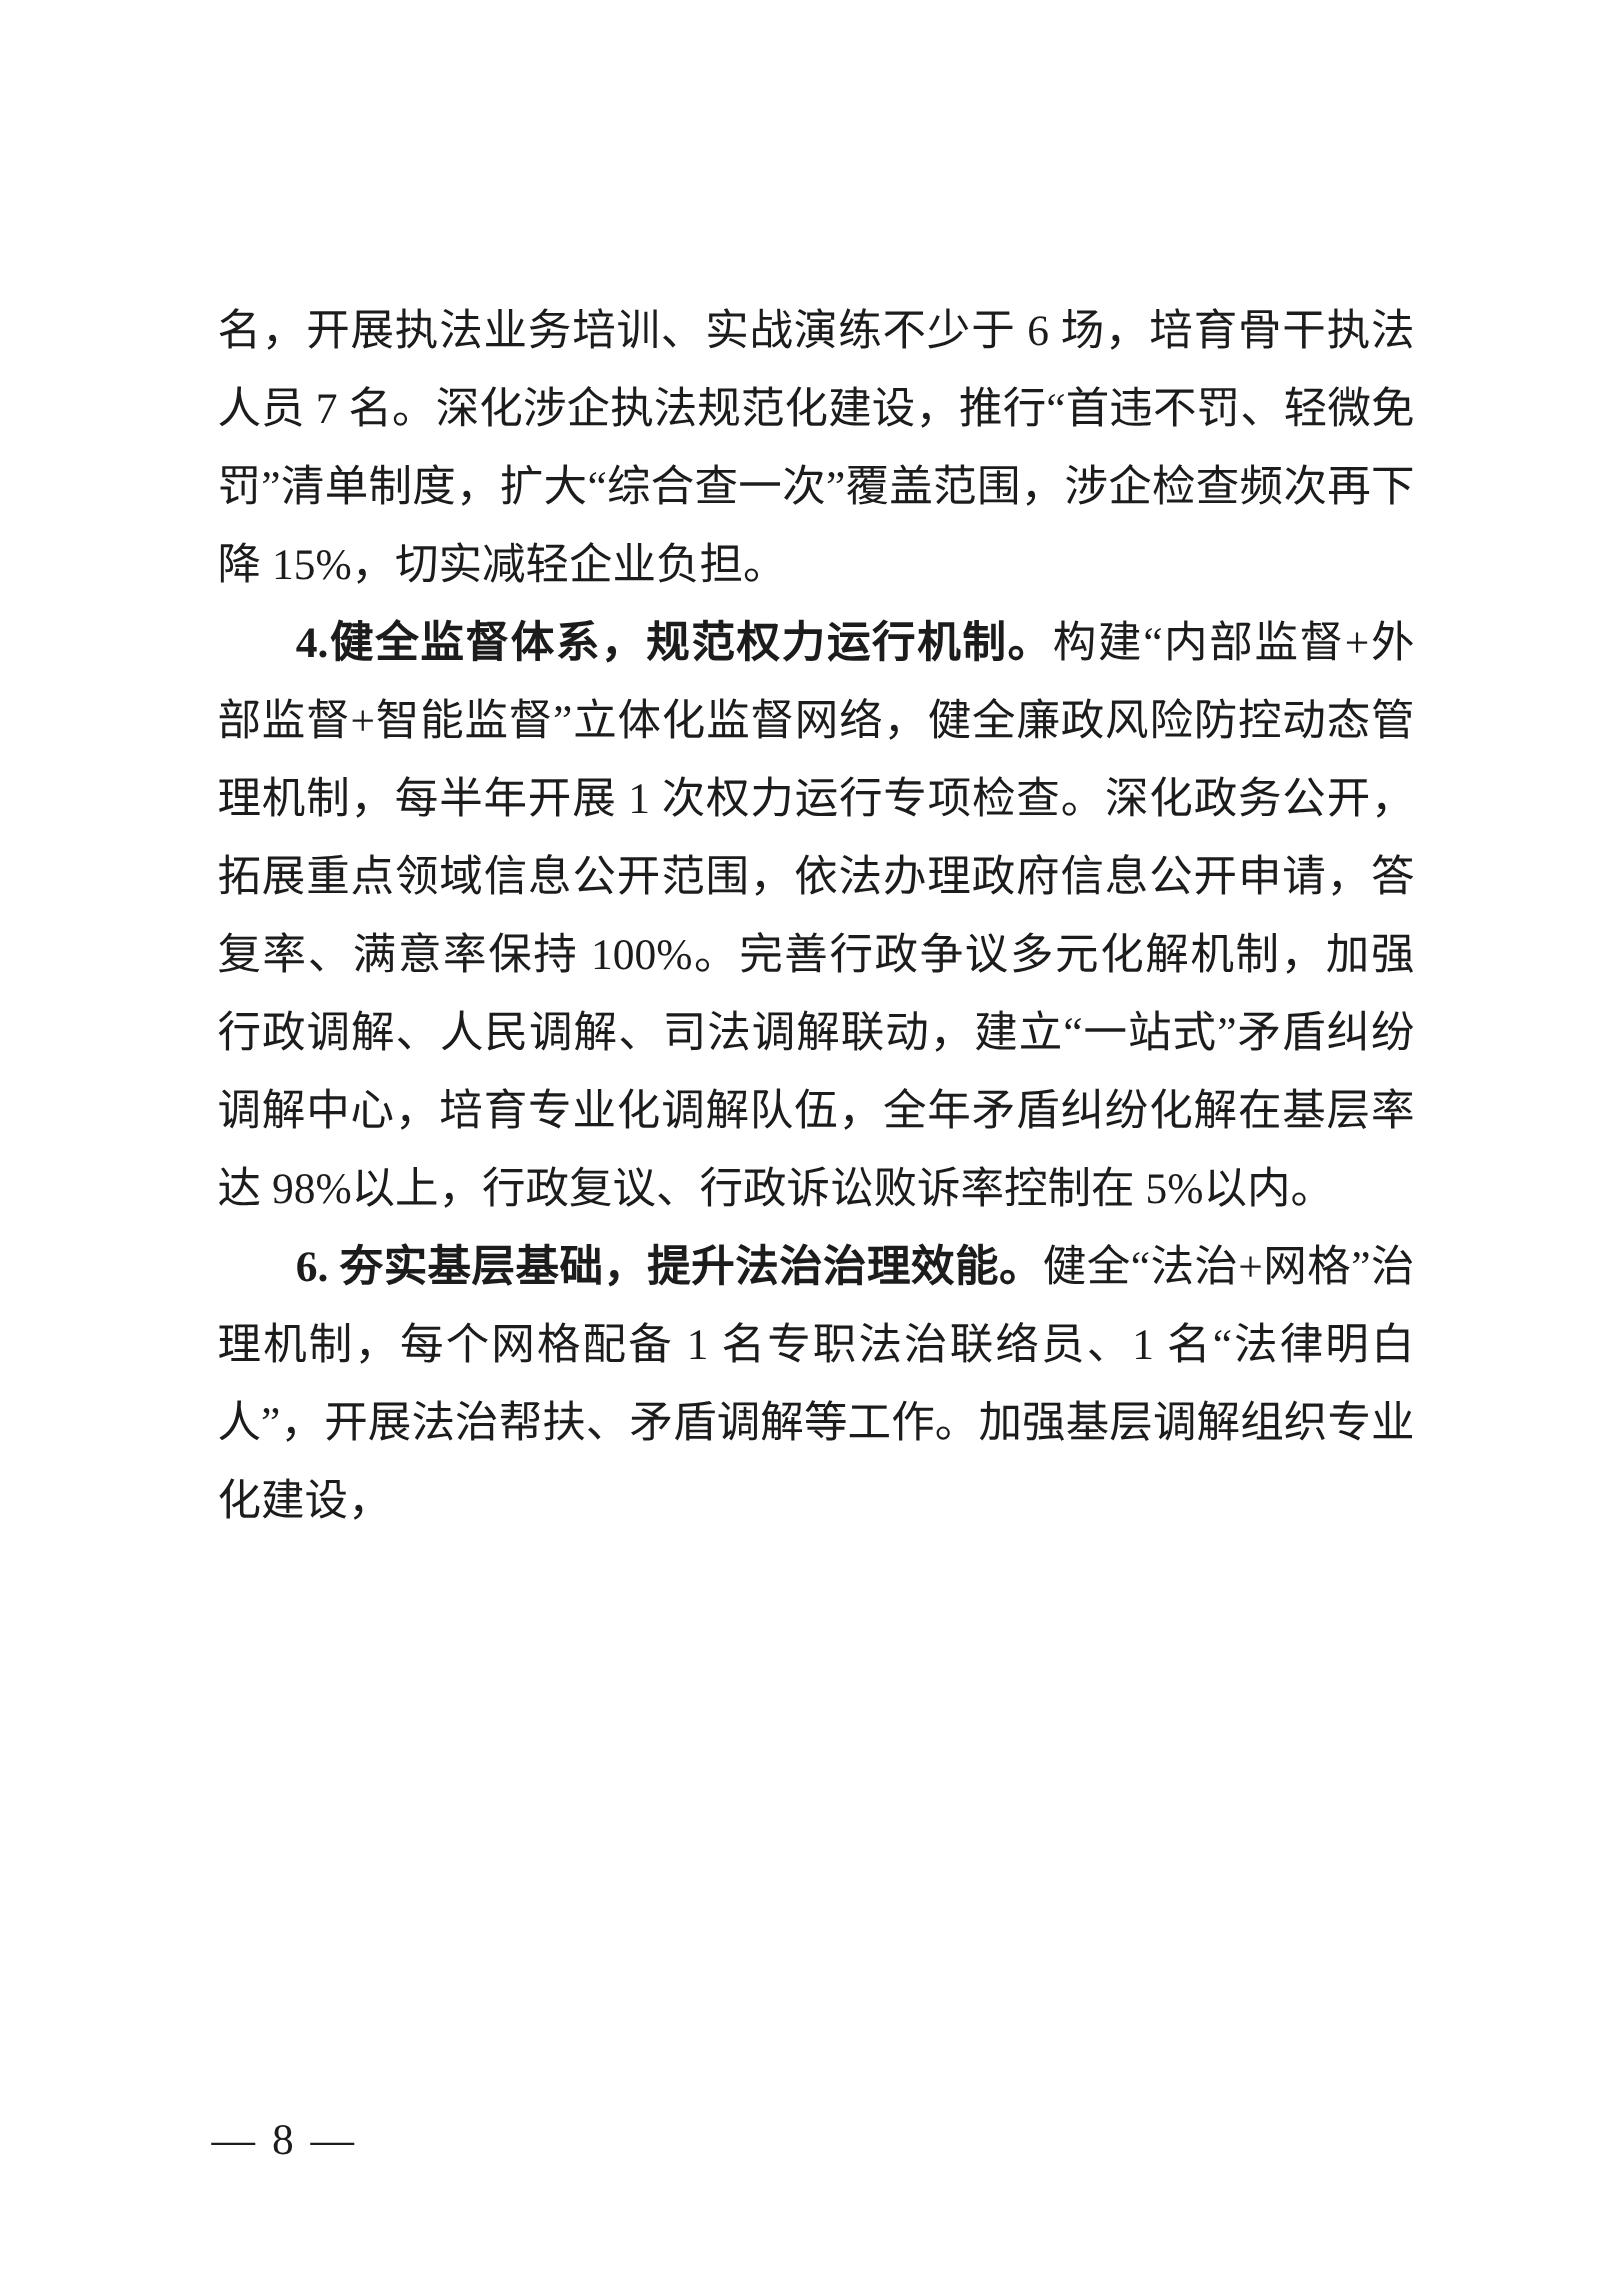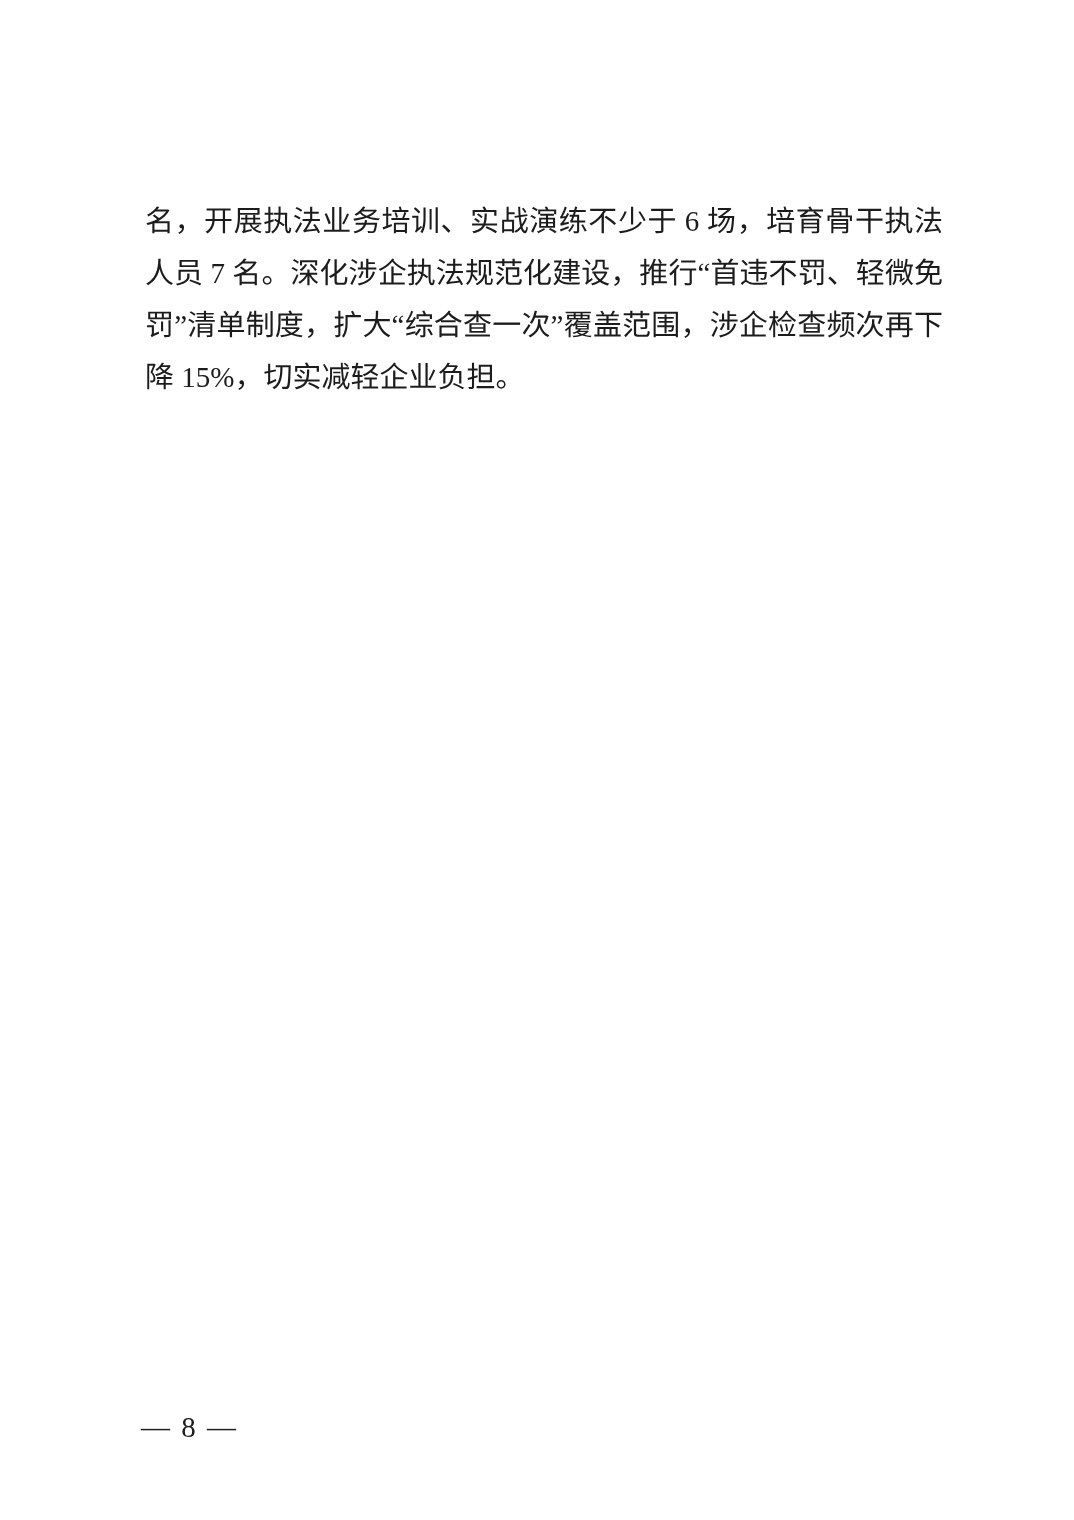--- a/index.html
+++ b/index.html
@@ -50,19 +50,21 @@
   }
 </style>
 </head>
 <body>
 
 <div class="page">
   <div class="content">
 
     <p class="para"><span class="body-text">名，开展执法业务培训、实战演练不少于 6 场，培育骨干执法人员 7 名。深化涉企执法规范化建设，推行“首违不罚、轻微免罚”清单制度，扩大“综合查一次”覆盖范围，涉企检查频次再下降 15%，切实减轻企业负担。</span></p>
 
+    <p class="para indent"><span class="section-heading">4.健全监督体系，规范权力运行机制。</span><span class="body-text">构建“内部监督+外部监督+智能监督”立体化监督网络，健全廉政风险防控动态管理机制，每半年开展 1 次权力运行专项检查。深化政务公开，拓展重点领域信息公开范围，依法办理政府信息公开申请，答复率、满意率保持 100%。完善行政争议多元化解机制，加强行政调解、人民调解、司法调解联动，建立“一站式”矛盾纠纷调解中心，培育专业化调解队伍，全年矛盾纠纷化解在基层率达 98%以上，行政复议、行政诉讼败诉率控制在 5%以内。</span></p>
 
 
+    <p class="para indent"><span class="section-heading">6. 夯实基层基础，提升法治治理效能。</span><span class="body-text">健全“法治+网格”治理机制，每个网格配备 1 名专职法治联络员、1 名“法律明白人”，开展法治帮扶、矛盾调解等工作。加强基层调解组织专业化建设，</span></p>
 
   </div>
 
   <div class="page-number">— 8 —</div>
 </div>
 
 </body></html>

